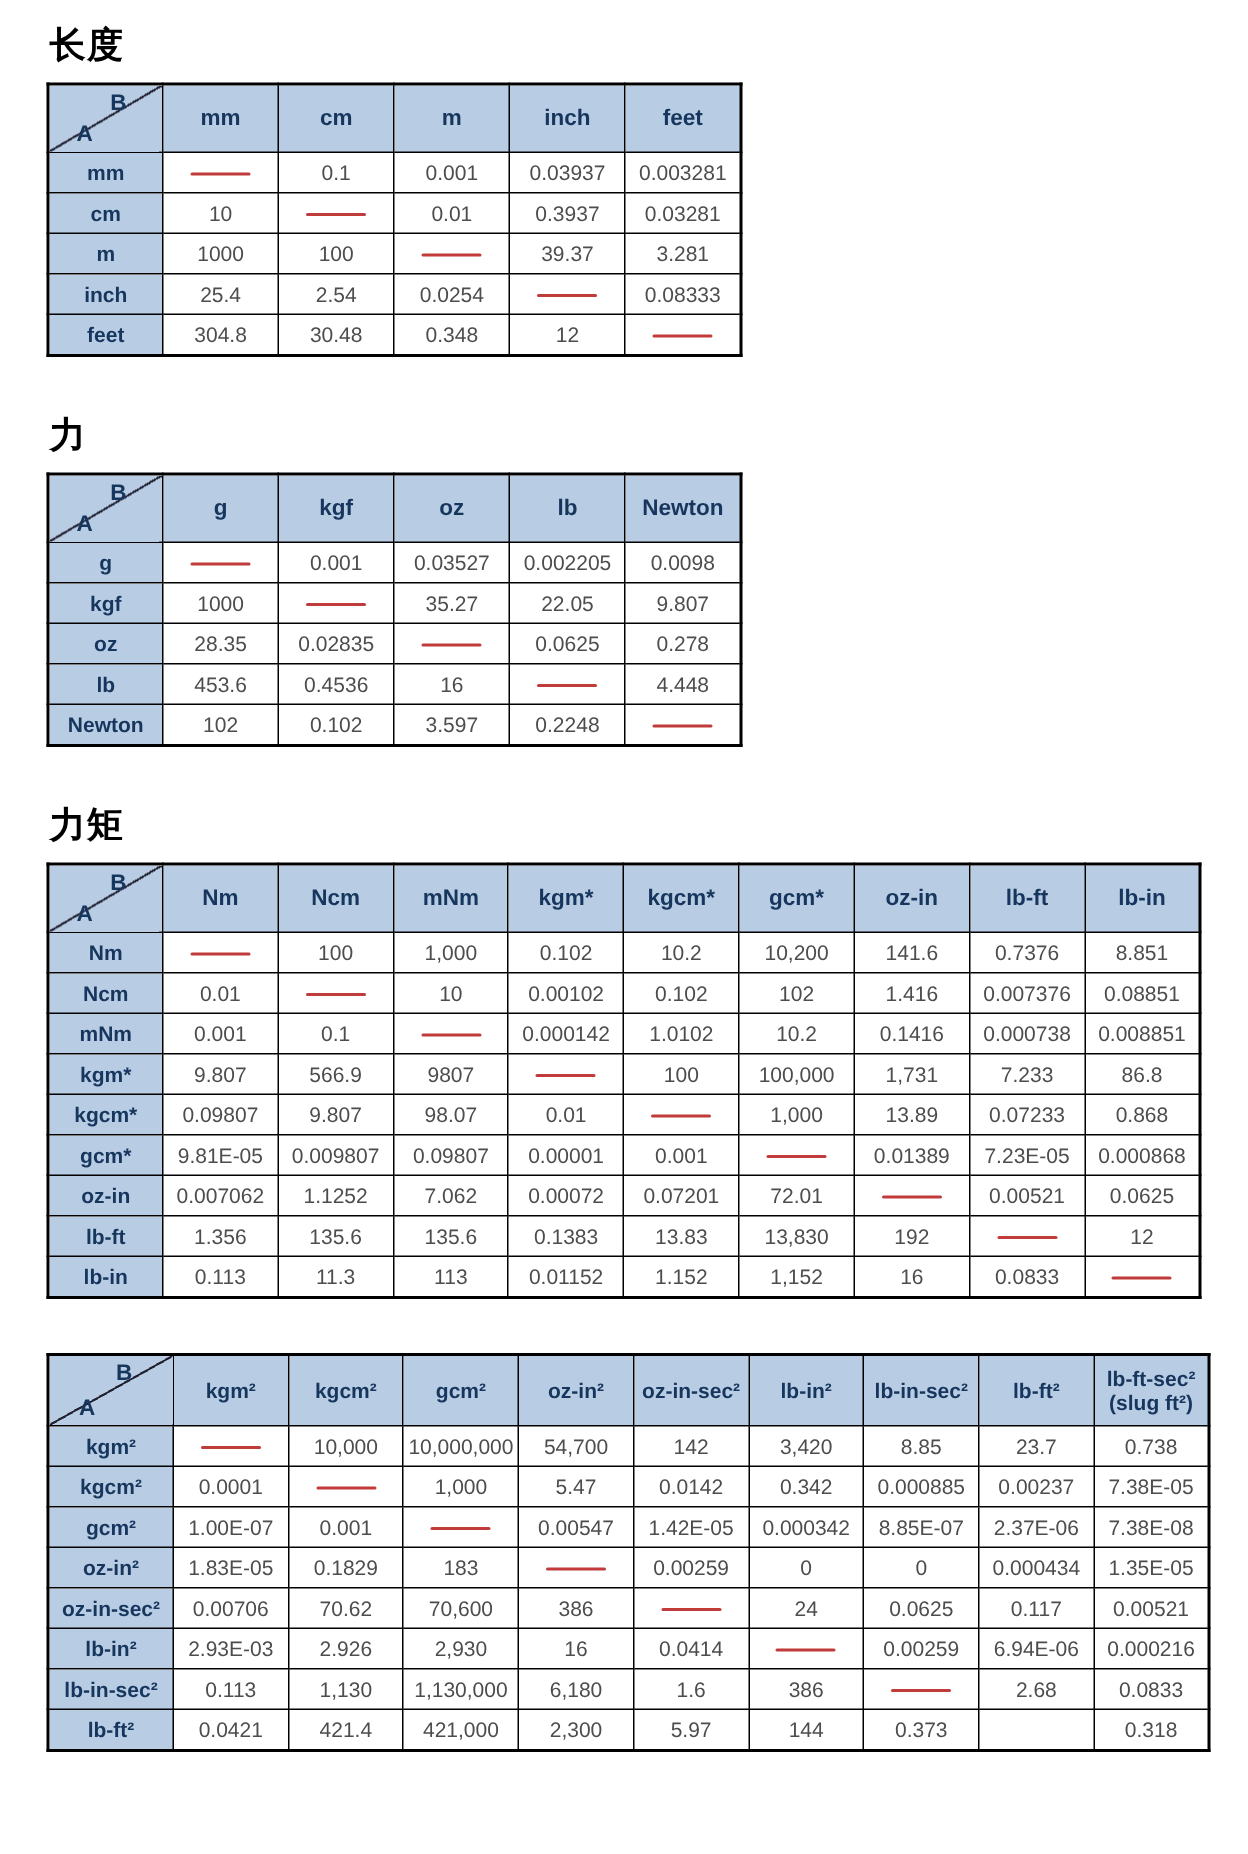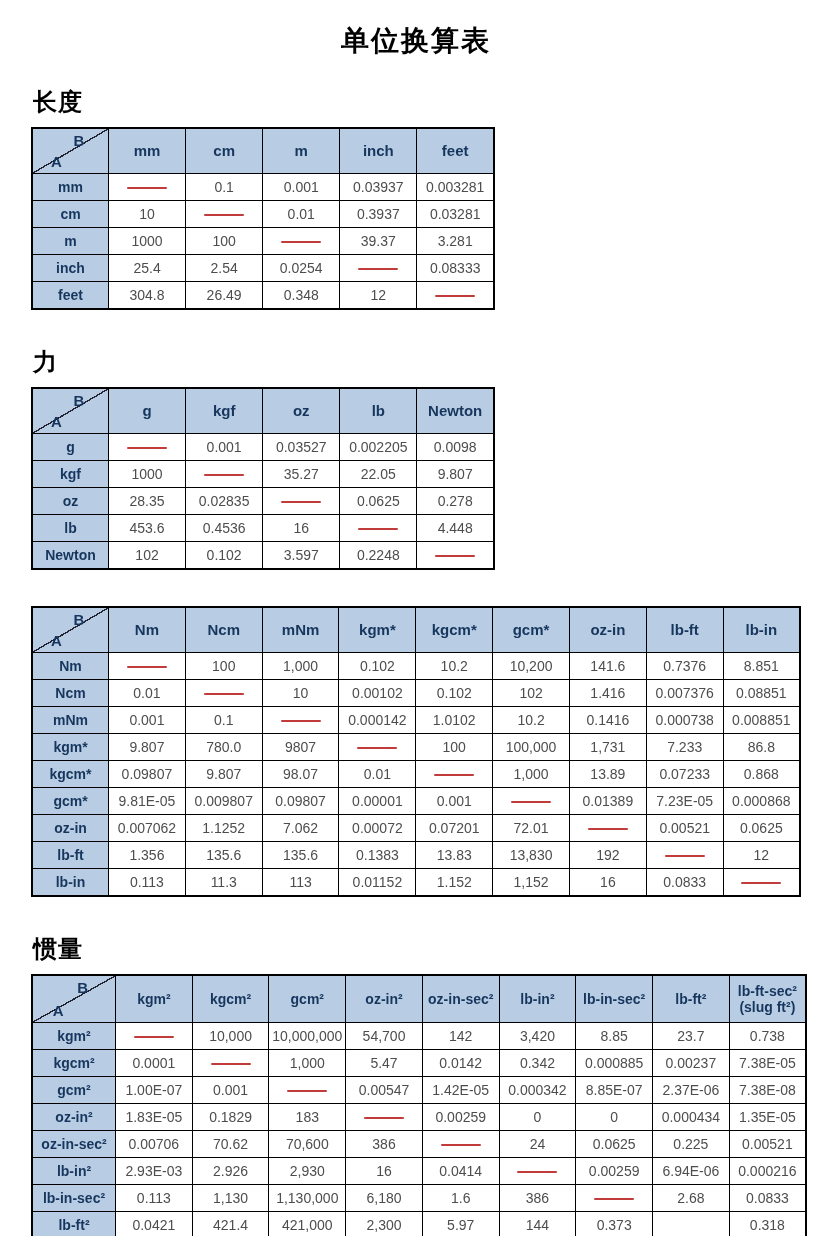--- a/index.html
+++ b/index.html
@@ -54,21 +54,20 @@
   .dash{
     display:inline-block;width:40px;height:2px;
     background:#c23b3b;vertical-align:middle;border-radius:1px;
   }
 </style>
 </head>
 <body>
 
 <div class="page">
 
-  <div class="title">单位换算表</div>
 
   <div class="tbl-wrap">
     <div class="section-label">长度</div>
     <table class="t-small">
         <thead>
           <tr>
             <th class="corner" style="width: 75px;"><span class="c-top">B</span><span class="c-bottom">A</span></th>
             <th>mm</th>
             <th>cm</th>
             <th>m</th>
@@ -105,21 +104,21 @@
             <th>inch</th>
             <td>25.4</td>
             <td>2.54</td>
             <td>0.0254</td>
             <td><span class="dash" style="background: rgb(194, 59, 59);"></span></td>
             <td>0.08333</td>
           </tr>
           <tr>
             <th>feet</th>
             <td>304.8</td>
-            <td>26.49</td>
+            <td>30.48</td>
             <td>0.348</td>
             <td>12</td>
             <td><span class="dash" style="background: rgb(194, 59, 59);"></span></td>
           </tr>
         </tbody>
       </table>
   </div>
 
   <div class="tbl-wrap">
     <div class="section-label">力</div>
@@ -173,20 +172,21 @@
             <td>0.102</td>
             <td>3.597</td>
             <td>0.2248</td>
             <td><span class="dash" style="background: rgb(194, 59, 59);"></span></td>
           </tr>
         </tbody>
       </table>
   </div>
 
   <div class="tbl-wrap">
+    <div class="section-label">力矩</div>
     <table class="t-torque">
         <thead>
           <tr>
             <th class="corner" style="width: 75px;"><span class="c-top">B</span><span class="c-bottom">A</span></th>
             <th>Nm</th>
             <th>Ncm</th>
             <th>mNm</th>
             <th>kgm*</th>
             <th>kgcm*</th>
             <th>gcm*</th>
@@ -228,21 +228,21 @@
             <td>0.000142</td>
             <td>1.0102</td>
             <td>10.2</td>
             <td>0.1416</td>
             <td>0.000738</td>
             <td>0.008851</td>
           </tr>
           <tr>
             <th>kgm*</th>
             <td>9.807</td>
-            <td>780.0</td>
+            <td>566.9</td>
             <td>9807</td>
             <td><span class="dash" style="background: rgb(194, 59, 59);"></span></td>
             <td>100</td>
             <td>100,000</td>
             <td>1,731</td>
             <td>7.233</td>
             <td>86.8</td>
           </tr>
           <tr>
             <th>kgcm*</th>
@@ -302,21 +302,20 @@
             <td>1,152</td>
             <td>16</td>
             <td>0.0833</td>
             <td><span class="dash" style="background: rgb(194, 59, 59);"></span></td>
           </tr>
         </tbody>
       </table>
   </div>
 
   <div class="tbl-wrap">
-    <div class="section-label">惯量</div>
     <table class="t-inertia">
         <thead>
           <tr>
             <th class="corner" style="width: 82px;"><span class="c-top">B</span><span class="c-bottom">A</span></th>
             <th>kgm²</th>
             <th>kgcm²</th>
             <th>gcm²</th>
             <th>oz-in²</th>
             <th>oz-in-sec²</th>
             <th>lb-in²</th>
@@ -377,21 +376,21 @@
           </tr>
           <tr>
             <th>oz-in-sec²</th>
             <td>0.00706</td>
             <td>70.62</td>
             <td>70,600</td>
             <td>386</td>
             <td><span class="dash" style="background: rgb(194, 59, 59);"></span></td>
             <td>24</td>
             <td>0.0625</td>
-            <td>0.225</td>
+            <td>0.117</td>
             <td>0.00521</td>
           </tr>
           <tr>
             <th>lb-in²</th>
             <td>2.93E-03</td>
             <td>2.926</td>
             <td>2,930</td>
             <td>16</td>
             <td>0.0414</td>
             <td><span class="dash" style="background: rgb(194, 59, 59);"></span></td>

